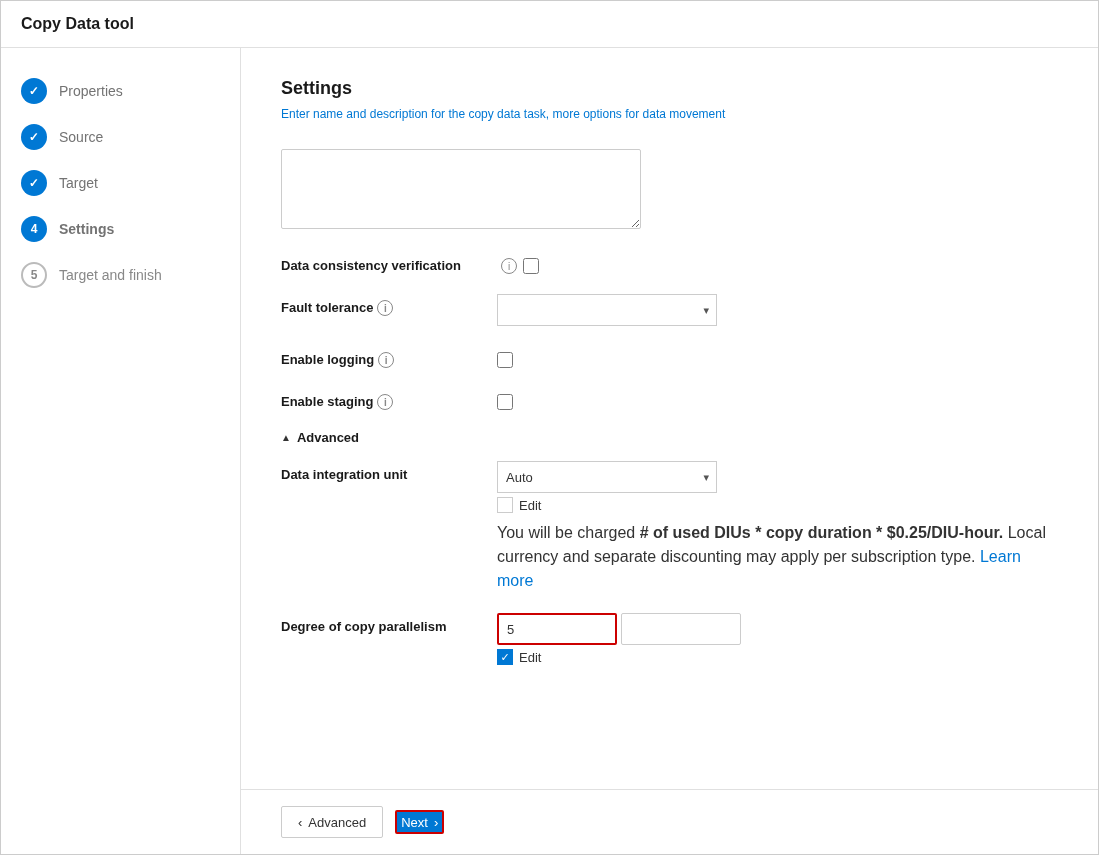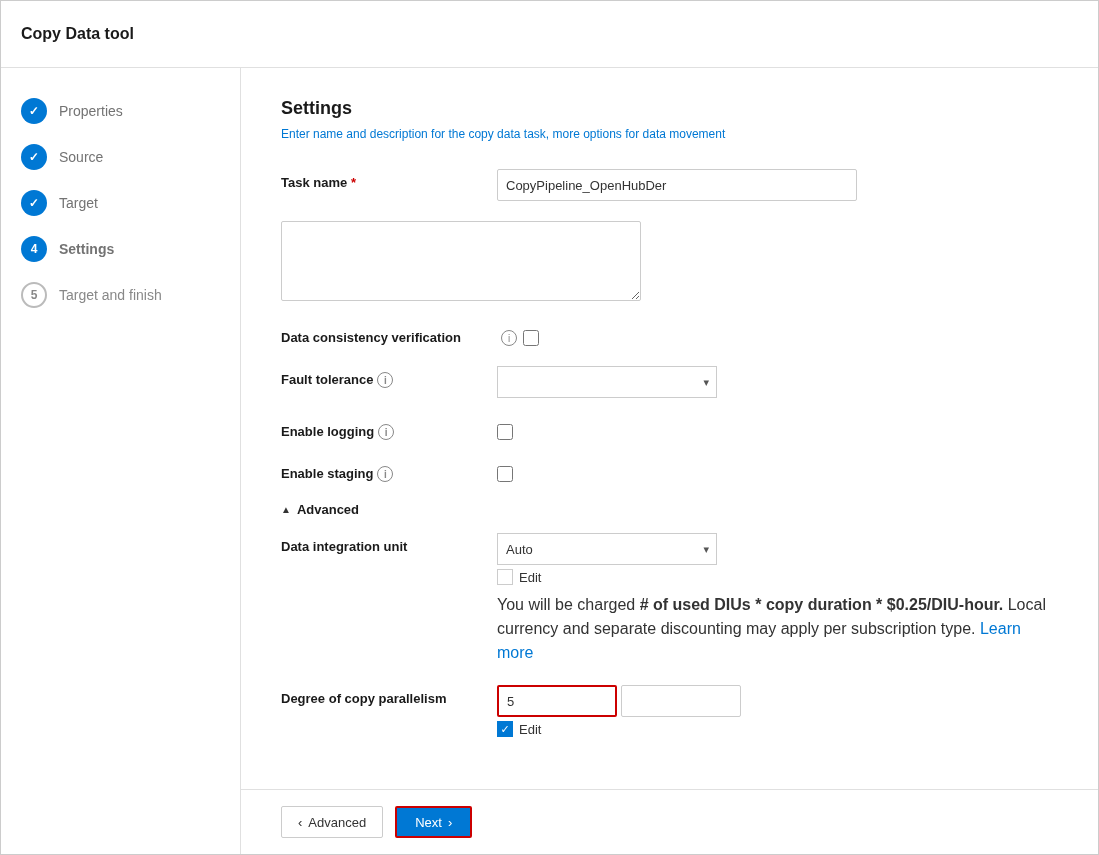--- a/index.html
+++ b/index.html
@@ -8,21 +8,21 @@
     .app-container {
       width: 1099px;
       height: 855px;
       border: 1px solid #ccc;
       display: flex;
       flex-direction: column;
       overflow: hidden;
     }
 
     .title-bar {
-      padding: 24px 20px;
+      padding: 14px 20px;
       border-bottom: 1px solid #e0e0e0;
       font-size: 16px;
       font-weight: 600;
       color: #1a1a1a;
     }
 
     .main-layout {
       display: flex;
       flex: 1;
       overflow: hidden;
@@ -337,22 +337,22 @@
       color: #333;
       font-size: 13px;
       cursor: pointer;
       border-radius: 2px;
       display: flex;
       align-items: center;
       gap: 6px;
     }
 
     .btn-next {
-      height: 32px;
-      padding: 0 18px;
+      height: 24px;
+      padding: 0 4px;
       border: 2px solid #c00;
       background: #0078d4;
       color: #fff;
       font-size: 13px;
       cursor: pointer;
       border-radius: 2px;
       display: flex;
       align-items: center;
       gap: 6px;
     }
@@ -400,29 +400,20 @@
       </div>
 
     </div>
 
     <div class="content">
       <div class="content-scroll">
 
         <div class="section-title">Settings</div>
         <div class="section-subtitle">Enter name and description for the copy data task, more options for data movement</div>
 
-        <div class="form-row">
-          <div class="form-label">
-            <span>Task name</span>
-            <span class="required"> *</span>
-          </div>
-          <div class="form-control-wrap">
-            <input class="text-input" type="text" value="CopyPipeline_OpenHubDer" style="">
-          </div>
-        </div>
 
         <div class="form-row">
           <div class="form-control-wrap">
             <textarea class="textarea-input" style=""></textarea>
           </div>
         </div>
 
         <div class="form-row">
           <div class="form-label">Data consistency verification</div>
           <div class="checkbox-wrap">

